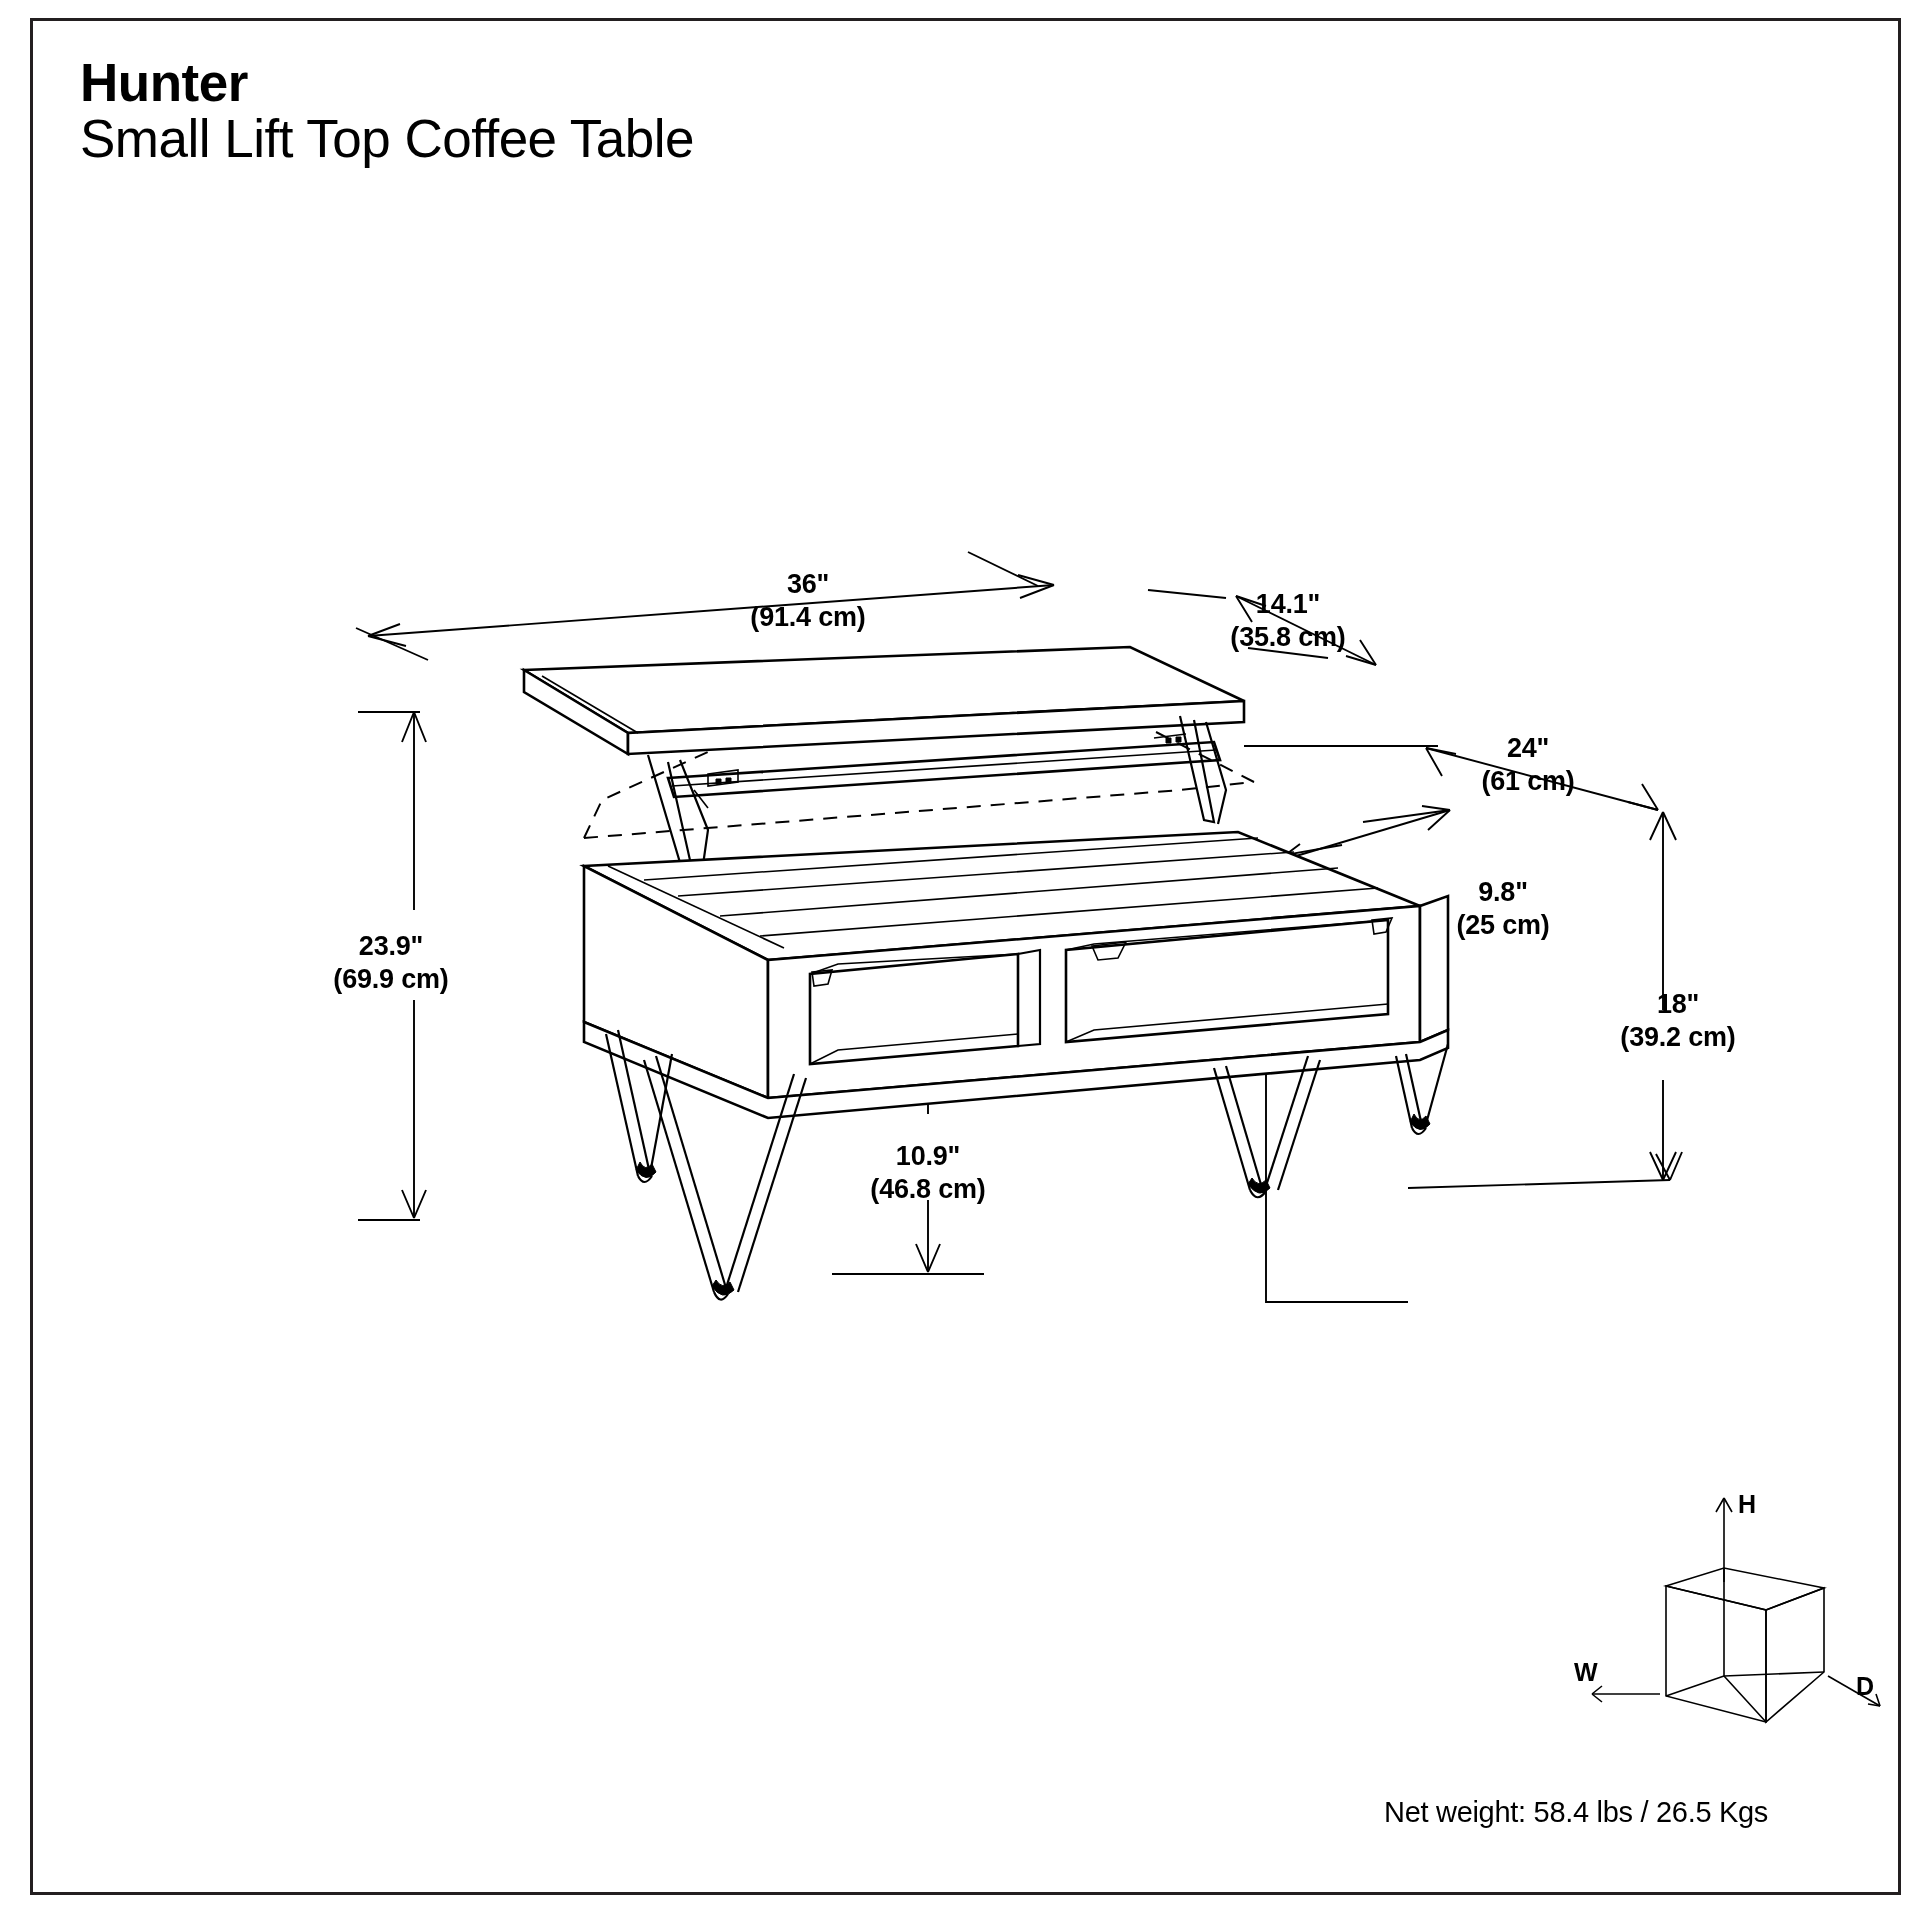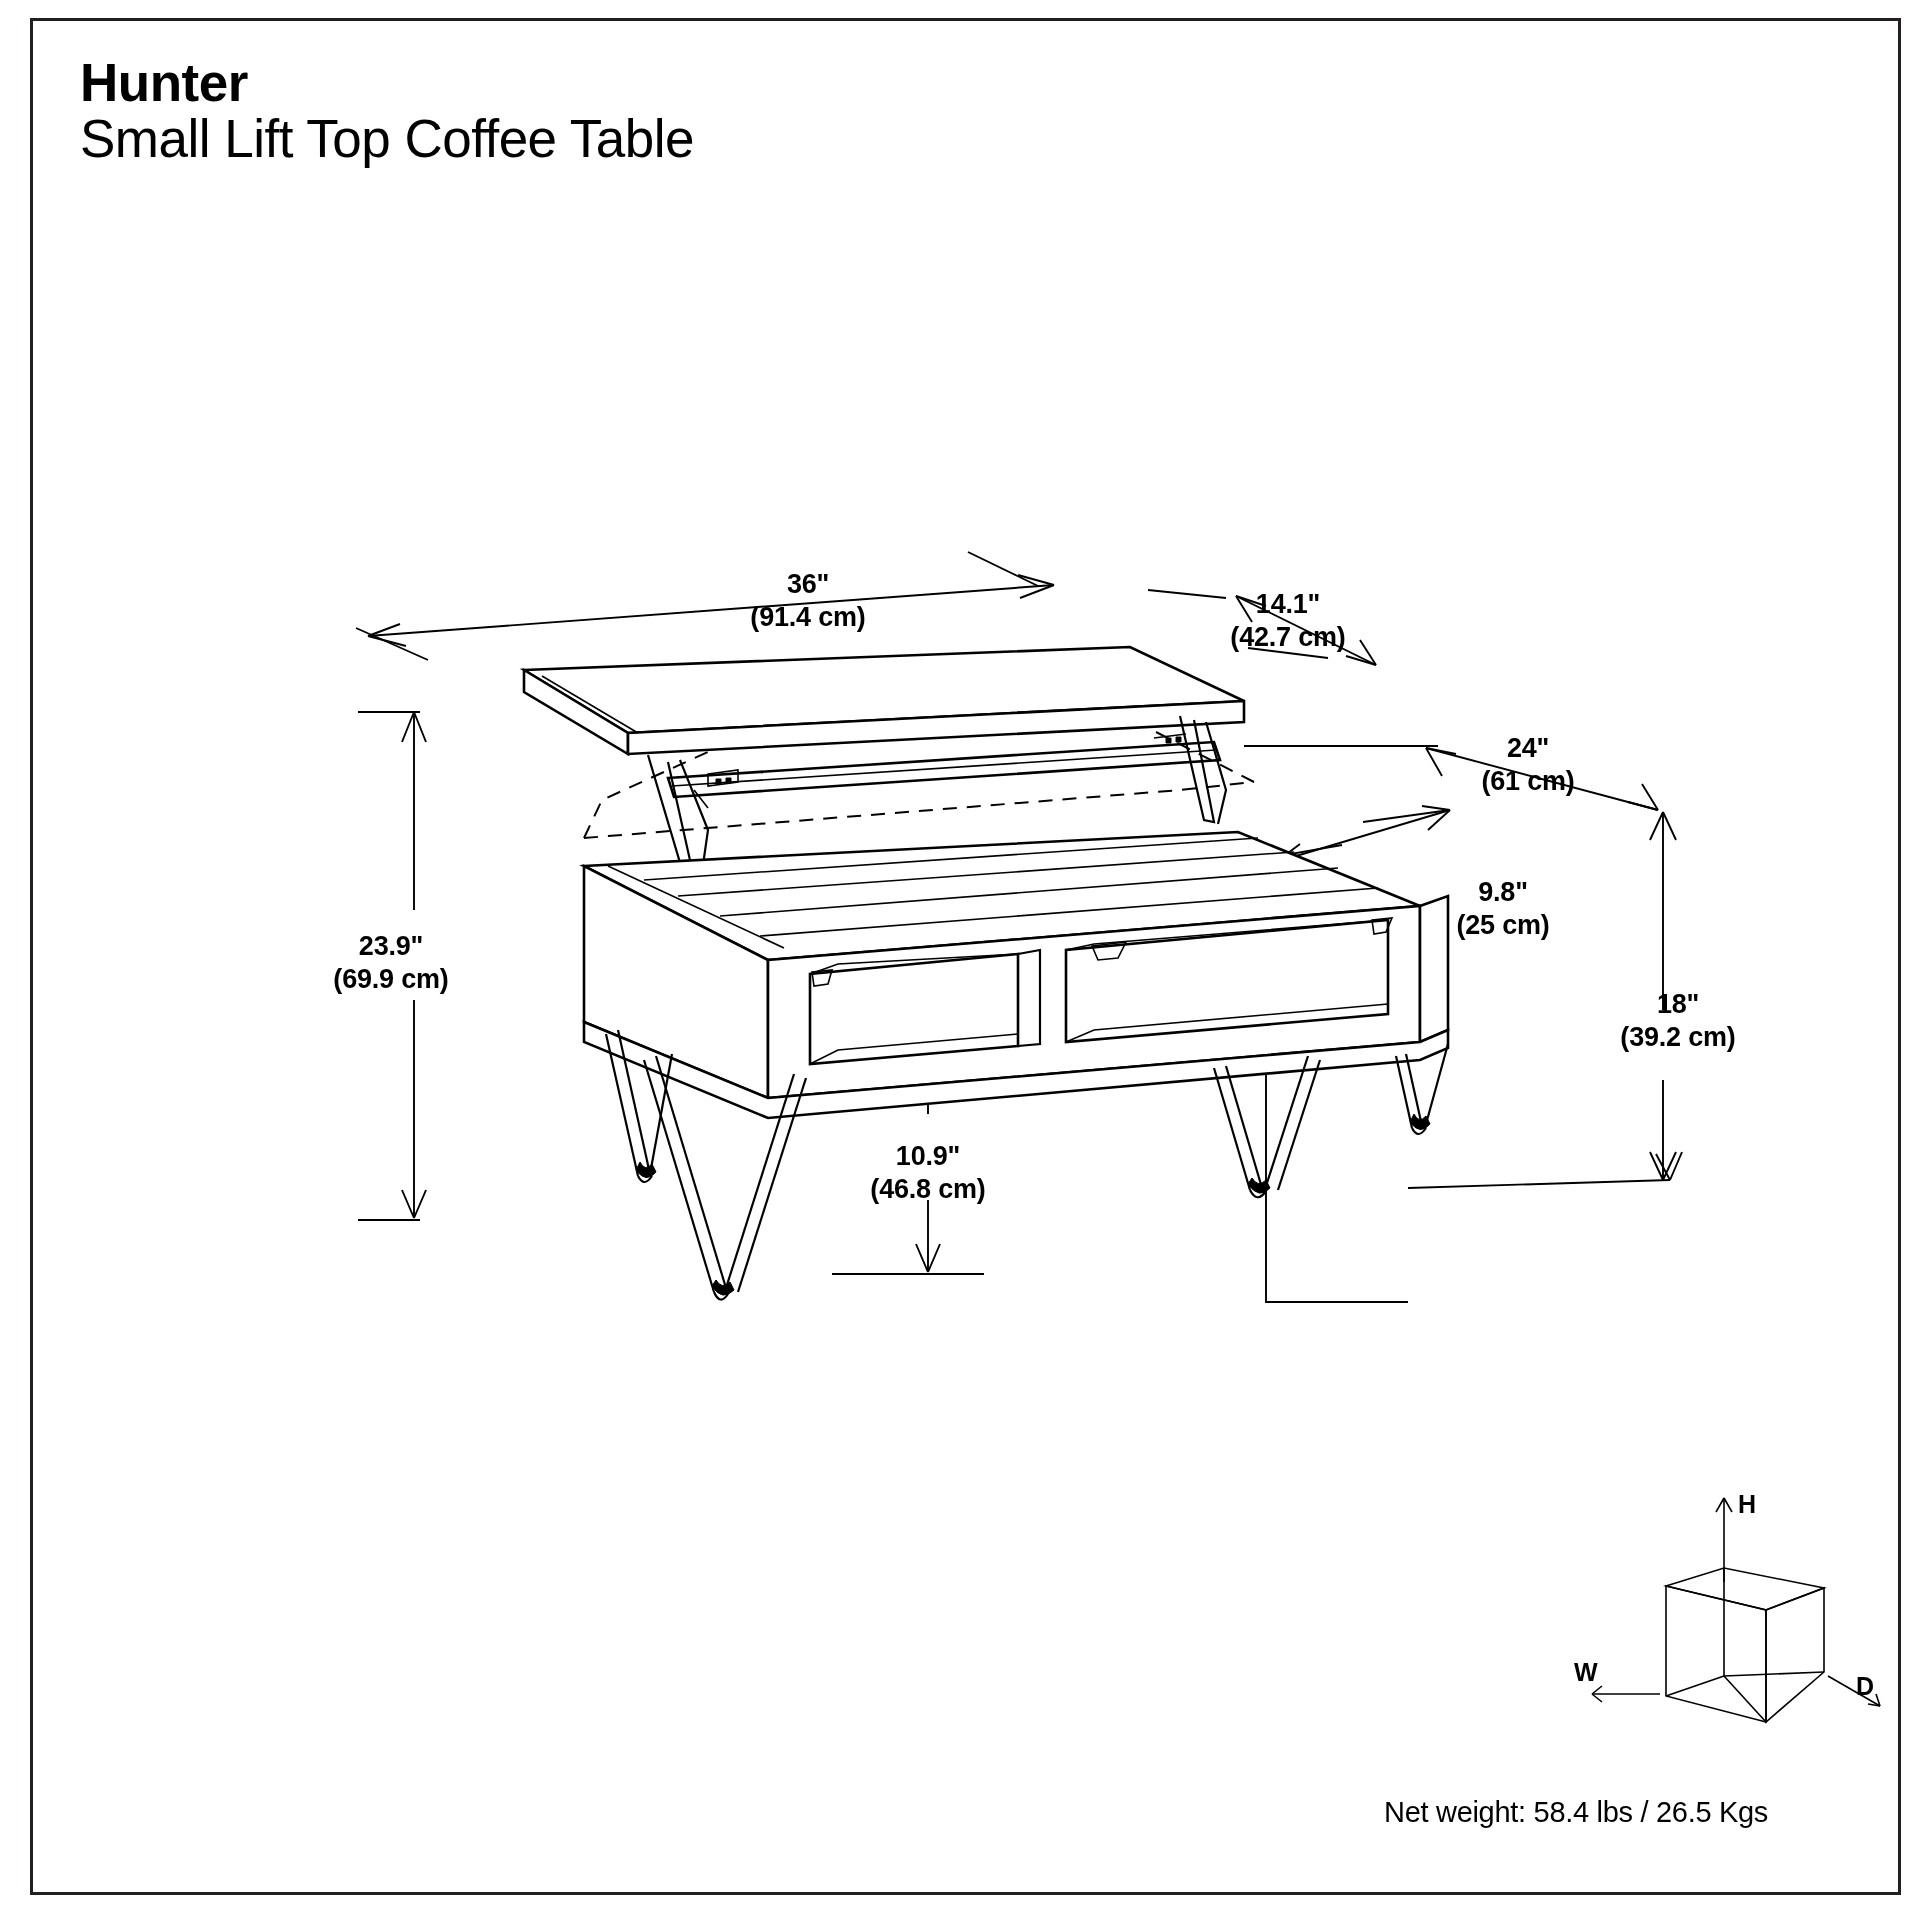--- a/index.html
+++ b/index.html
@@ -307,21 +307,21 @@
     </g>
   </svg>
 
   <div class="dim-label" style="left:690px; top:568px; width:220px;">
     <span class="l1">36"</span>
     <span class="l2">(91.4 cm)</span>
   </div>
 
   <div class="dim-label" style="left:1165px; top:588px; width:230px;">
     <span class="l1">14.1"</span>
-    <span class="l2">(42.7 cm)</span>
+    <span class="l2">(35.8 cm)</span>
   </div>
 
   <div class="dim-label" style="left:1430px; top:732px; width:180px;">
     <span class="l1">24"</span>
     <span class="l2">(61 cm)</span>
   </div>
 
   <div class="dim-label" style="left:1400px; top:876px; width:190px;">
     <span class="l1">9.8"</span>
     <span class="l2">(25 cm)</span>

